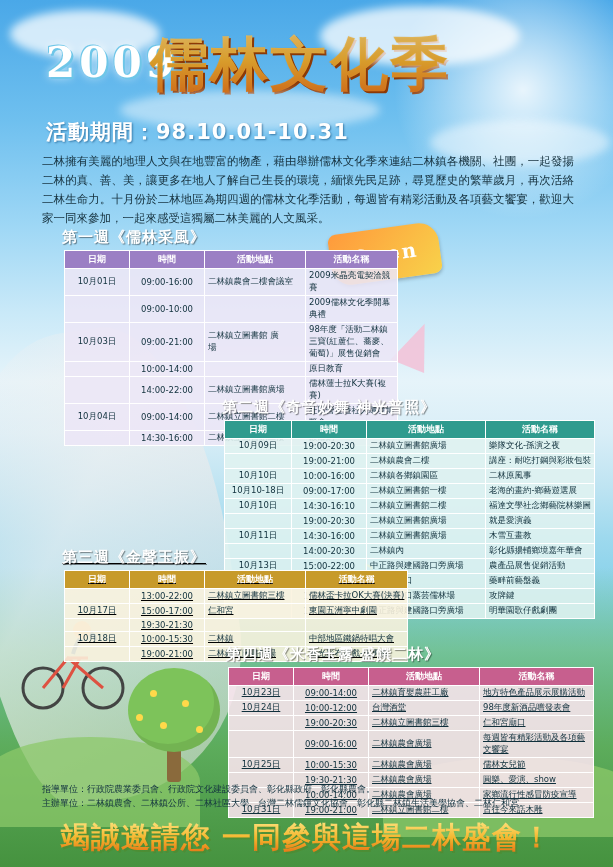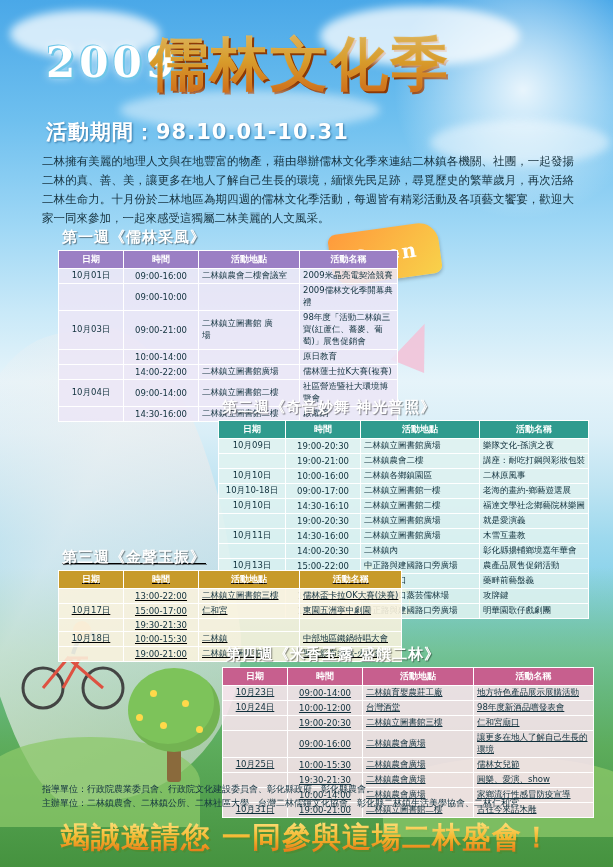--- a/index.html
+++ b/index.html
@@ -36,21 +36,21 @@
     color:#8d3a06;z-index:-1;}
   .daterow{position:absolute;left:46px;top:118px;font-size:21px;font-weight:bold;color:#ffffff;
     text-shadow:1px 1px 2px rgba(0,60,110,.55);letter-spacing:1px;}
   .intro{position:absolute;left:42px;top:152px;width:532px;font-size:11.5px;line-height:19px;color:#16323f;
     text-align:justify;}
 
   
   .week{position:absolute;}
   .week-title{font-size:15px;font-weight:bold;color:#ffffff;letter-spacing:1px;
     text-shadow:1px 1px 1px rgba(0,0,0,.45);margin-bottom:3px;padding-left:4px;}
-  table{border-collapse:collapse;font-size:8.5px;}
+  table{border-collapse:collapse;font-size:8.5px;margin-left:6px;}
   th{color:#ffffff;font-weight:bold;padding:2px 3px;border:1px solid #ffffff;text-align:center;font-size:9px;}
   td{padding:1px 3px;border:1px solid #ffffff;text-align:center;color:#10303c;background:rgba(255,255,255,.82);}
   td.l{text-align:left;}
 
   
   .w1 .week-title{color:#ffffff;}
   .w1 th{background:#9b7fc4;}
   .w1 td{background:rgba(236,230,246,.88);}
   
   .w2 th{background:#2f9b8e;}
@@ -348,21 +348,21 @@
         <tr>
           <td></td>
           <td>19:00-20:30</td>
           <td class="l">二林鎮立圖書館三樓</td>
           <td class="l">仁和宮廟口</td>
         </tr>
         <tr>
           <td></td>
           <td>09:00-16:00</td>
           <td class="l">二林鎮農會廣場</td>
-          <td class="l">讓更多在地人了解自己生長的環境</td>
+          <td class="l">每週皆有精彩活動及各項藝文饗宴</td>
         </tr>
         <tr>
           <td>10月25日</td>
           <td>10:00-15:30</td>
           <td class="l">二林鎮農會廣場</td>
           <td class="l">儒林女兒節</td>
         </tr>
         <tr>
           <td></td>
           <td>19:30-21:30</td>

